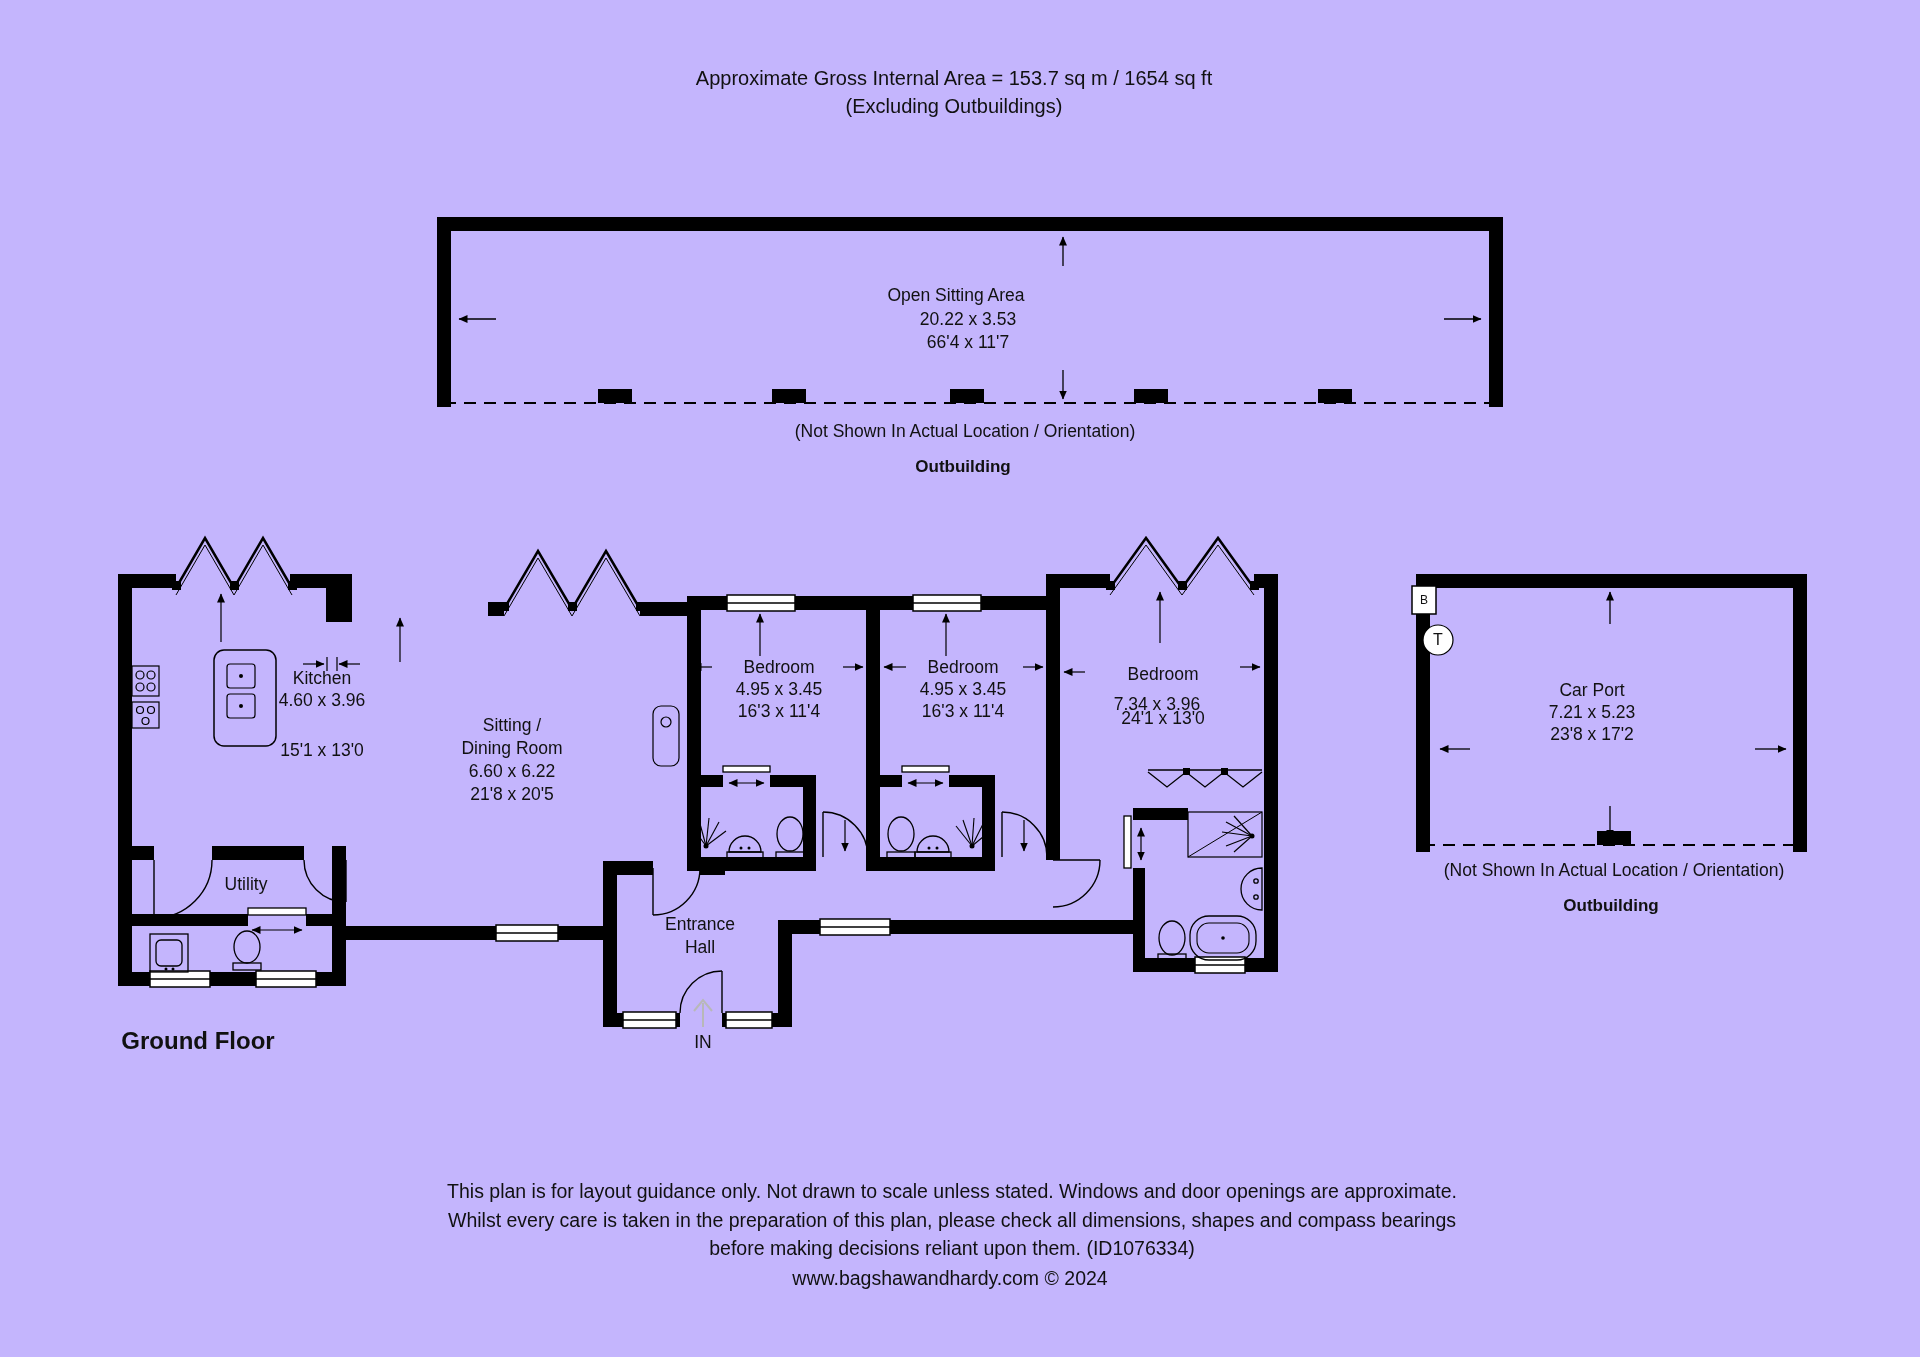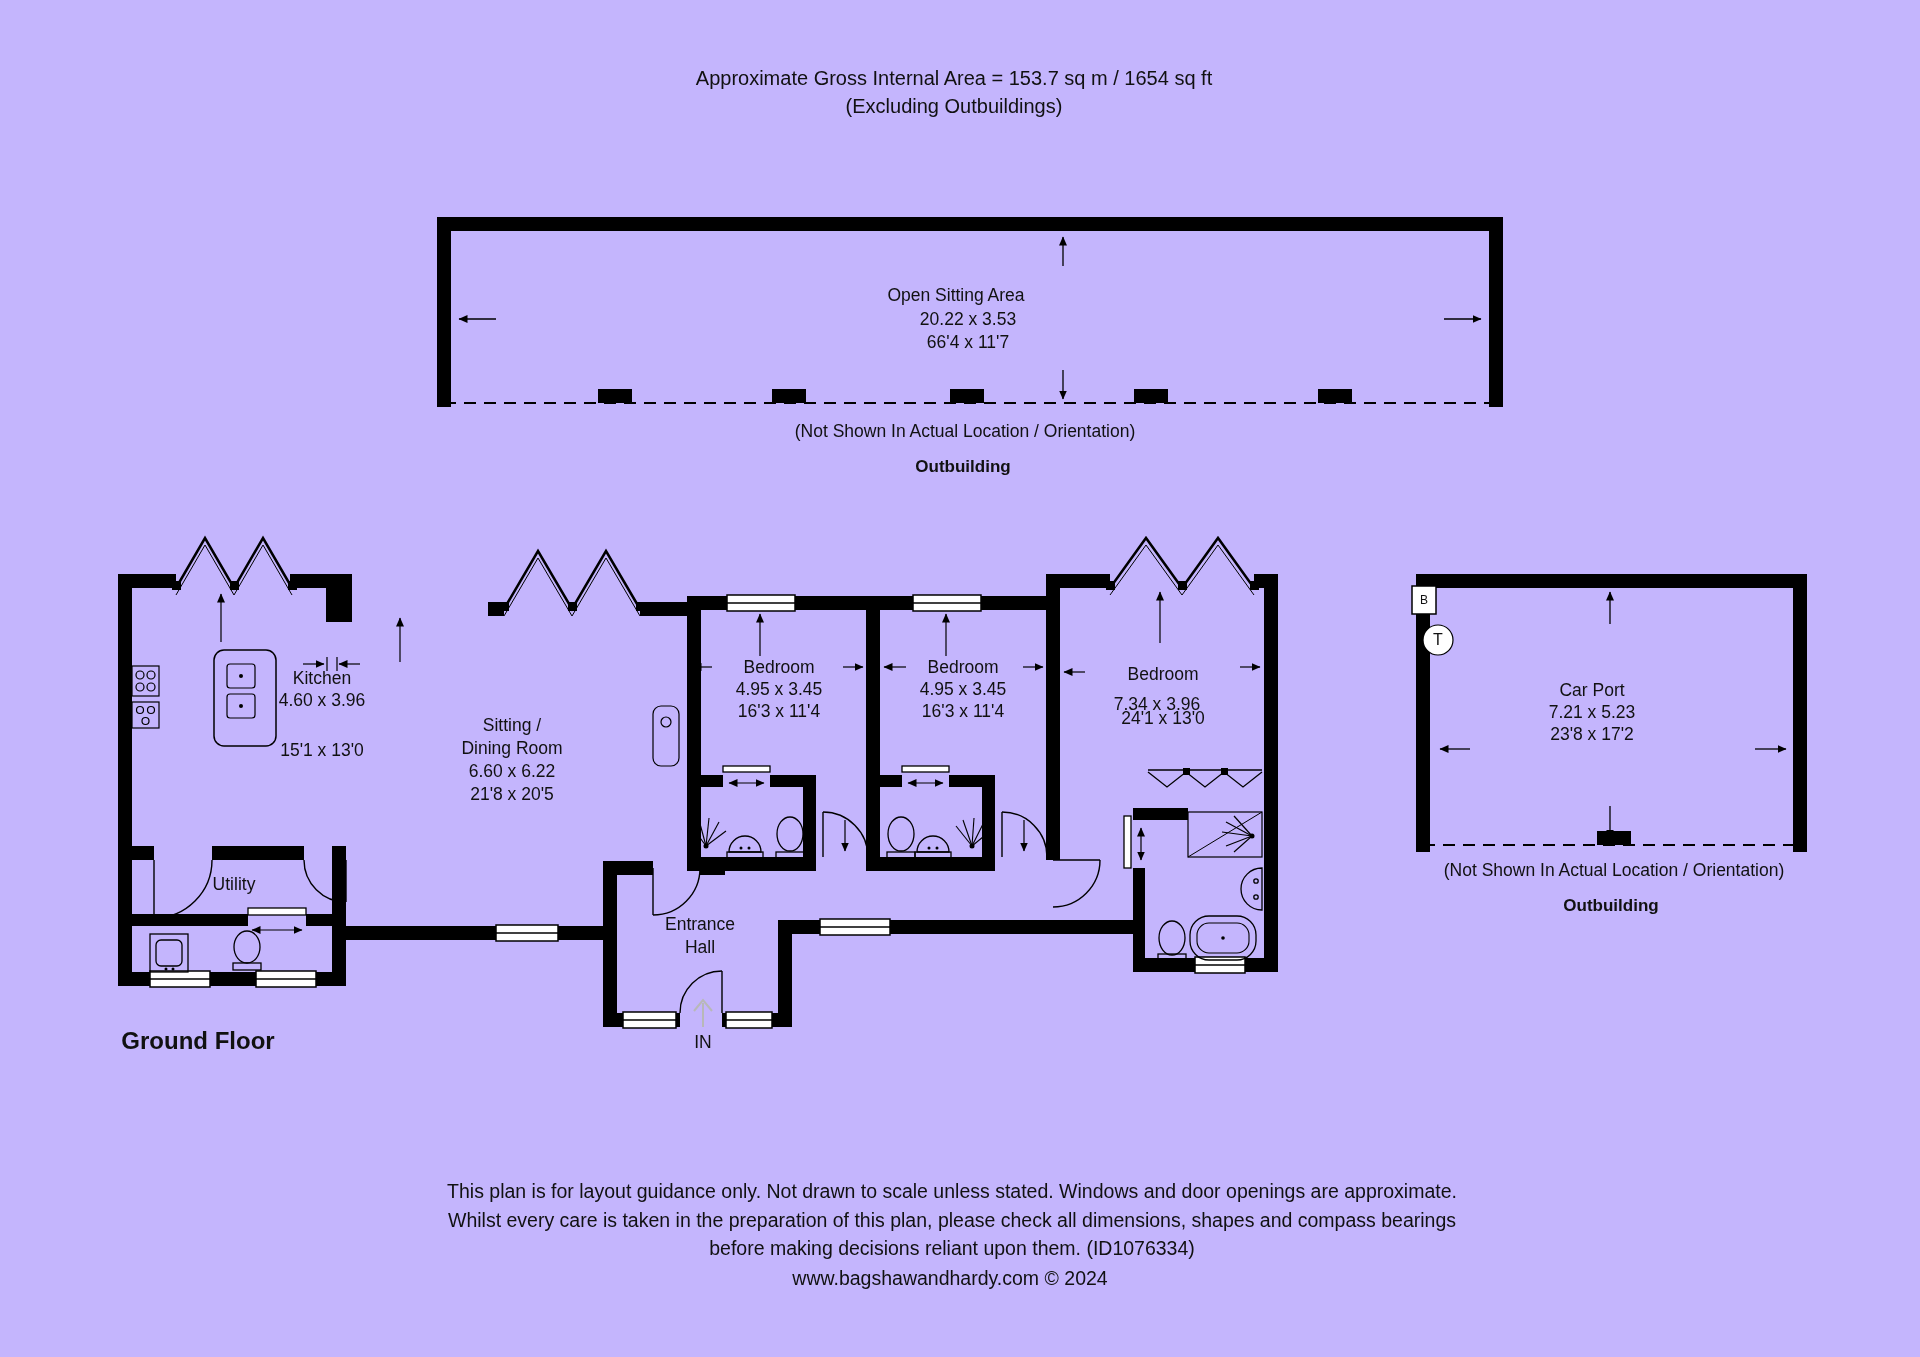--- a/index.html
+++ b/index.html
@@ -388,21 +388,21 @@
 <div class="lbl" style="left:779px;top:712px;">16'3 x 11'4</div>
 
 <div class="lbl" style="left:963px;top:668px;">Bedroom</div>
 <div class="lbl" style="left:963px;top:690px;">4.95 x 3.45</div>
 <div class="lbl" style="left:963px;top:712px;">16'3 x 11'4</div>
 
 <div class="lbl" style="left:1163px;top:675px;">Bedroom</div>
 <div class="lbl" style="left:1157px;top:697px;margin-top:8px;">7.34 x 3.96</div>
 <div class="lbl" style="left:1163px;top:719px;">24'1 x 13'0</div>
 
-<div class="lbl" style="left:234px;top:885px;text-align:center;">Utility</div>
+<div class="lbl" style="left:246px;top:885px;text-align:center;">Utility</div>
 
 <div class="lbl" style="left:700px;top:925px;">Entrance</div>
 <div class="lbl" style="left:700px;top:948px;">Hall</div>
 <div class="lbl" style="left:703px;top:1043px;">IN</div>
 
 <div class="lbl gf" style="left:198px;top:1041px;">Ground Floor</div>
 
 <div class="lbl" style="left:1592px;top:691px;">Car Port</div>
 <div class="lbl" style="left:1592px;top:713px;">7.21 x 5.23</div>
 <div class="lbl" style="left:1592px;top:735px;">23'8 x 17'2</div>

